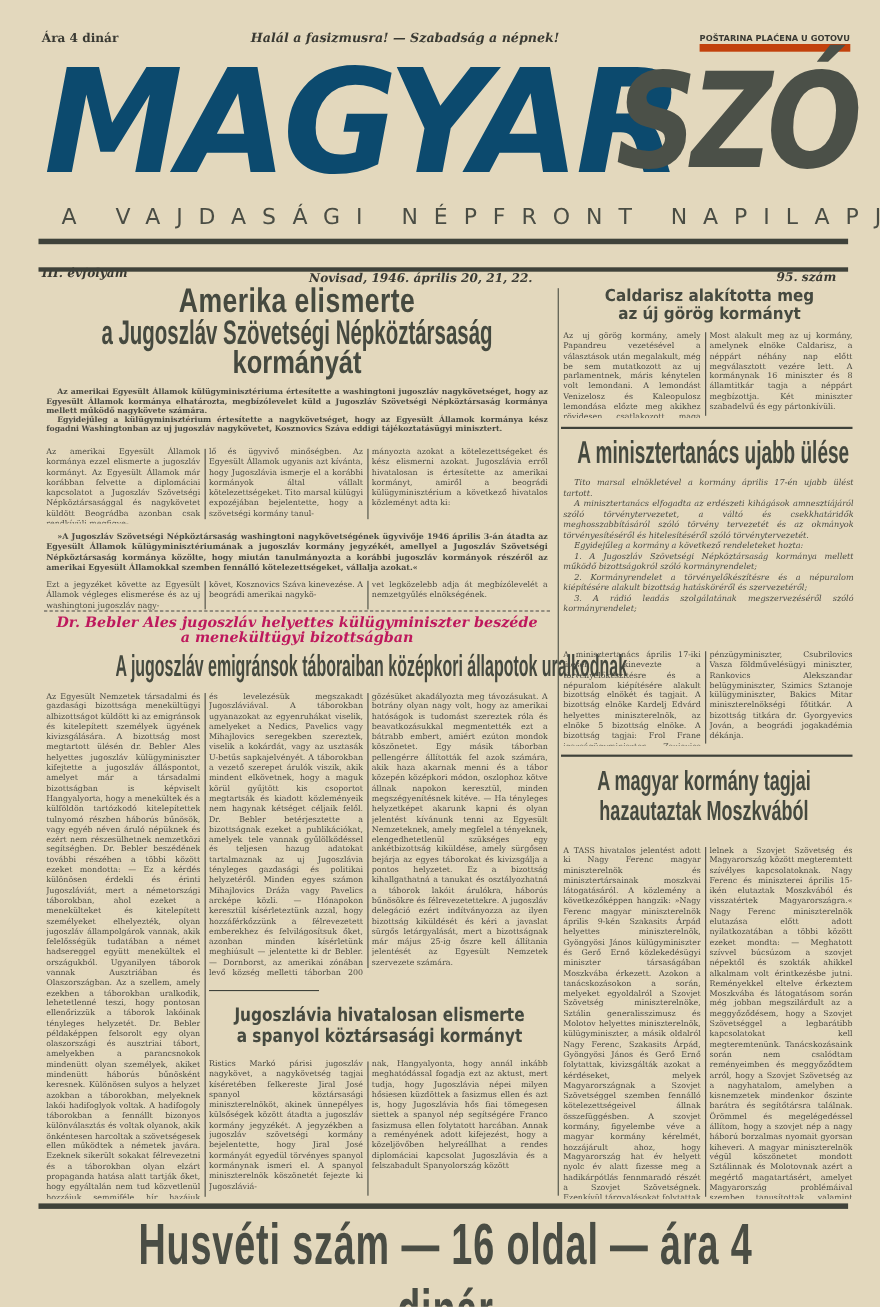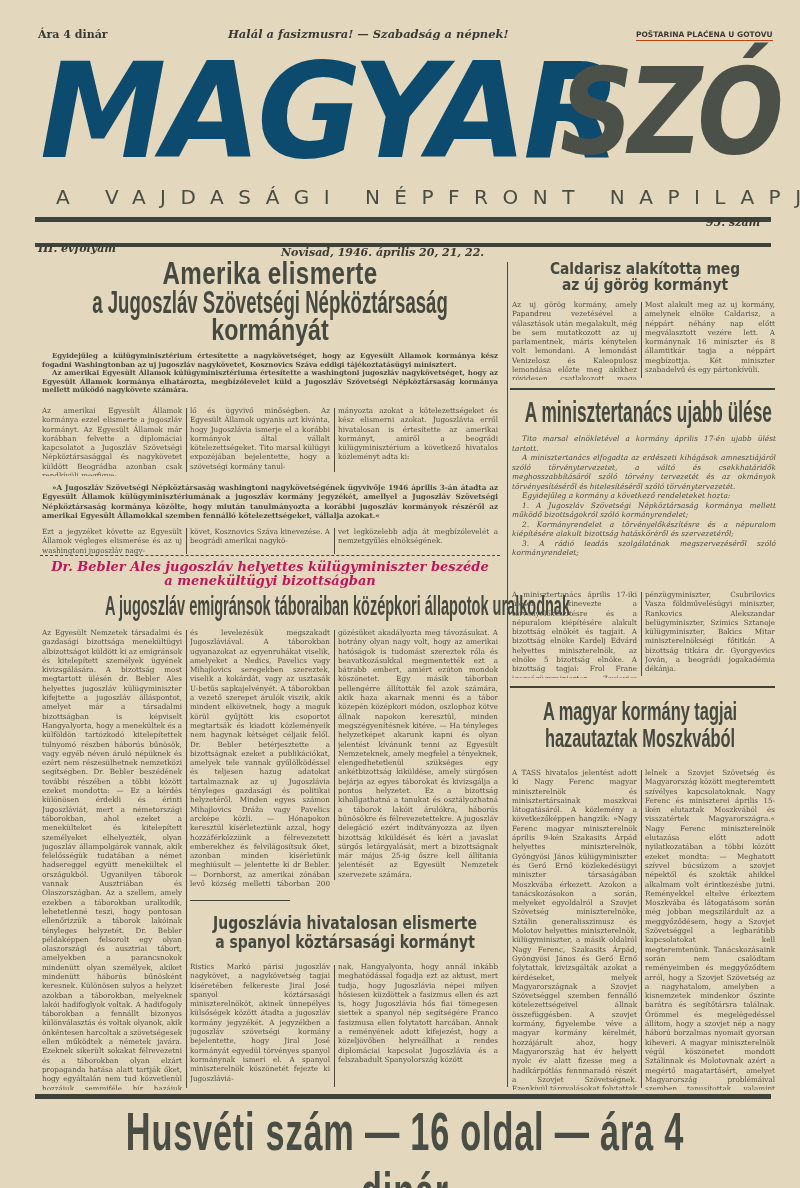--- a/index.html
+++ b/index.html
@@ -18,44 +18,44 @@
   .it{font-style:italic;}
   .sub-hl{font-family:"DejaVu Serif",serif;font-style:italic;font-weight:bold;color:#be185d;text-align:center;font-size:13px;line-height:14px;}
   .footer-hl{position:absolute;left:40px;top:1112px;width:730px;text-align:center;font-family:"Liberation Sans",sans-serif;font-weight:bold;font-size:44px;color:#4a4d44;letter-spacing:1px;}
   .footer-hl span{display:inline-block;transform:scaleX(0.78) scaleY(1.2);transform-origin:center;}
 </style>
 </head>
 <body>
 
 <div class="abs topline" style="left:38px;top:28px;">Ára 4 dinár</div>
 <div class="abs topline italic" style="left:228px;top:27px;font-size:11.5px;">Halál a fasizmusra! — Szabadság a népnek!</div>
-<div class="abs" style="left:636px;top:30px;font-size:7.5px;font-weight:bold;font-family:'DejaVu Sans',sans-serif;border-bottom:1px solid #c2410c;padding-bottom:1px;">POŠTARINA PLAĆENA U GOTOVU</div>
+<div class="abs" style="left:636px;top:30px;font-size:7.5px;font-weight:bold;font-family:'DejaVu Sans',sans-serif;border-bottom:7px solid #c2410c;padding-bottom:1px;">POŠTARINA PLAĆENA U GOTOVU</div>
 
 <div class="masthead">
   <span style="display:inline-block;transform:scaleX(0.92) scaleY(0.95);transform-origin:left center;">MAGYAR</span>
 </div>
 <div class="abs" style="left:560px;top:42px;font-family:'DejaVu Sans',sans-serif;font-weight:bold;font-style:italic;font-size:120px;color:#4b5048;line-height:140px;letter-spacing:-6px;transform:scaleX(0.85);transform-origin:left center;">SZÓ</div>
 <div class="subtitle">A VAJDASÁGI NÉPFRONT NAPILAPJA</div>
 
 <div class="rule" style="left:35px;top:217px;width:736px;height:5px;"></div>
 <div class="abs infoline" style="left:38px;top:214px;margin-top:28px;">III. évfolyam</div>
 <div class="abs infoline" style="left:281px;top:226px;margin-top:20px;">Novisad, 1946. április 20, 21, 22.</div>
-<div class="abs infoline" style="left:706px;top:216px;">95. szám</div>
+<div class="abs infoline" style="left:706px;top:245px;">95. szám</div>
 <div class="rule" style="left:35px;top:243px;width:736px;height:4px;"></div>
 
 <div class="vrule" style="left:507px;top:262px;height:825px;"></div>
 
 <div class="abs hl" style="left:40px;top:258px;width:460px;">
   <div style="font-size:31px;transform:scaleX(0.78);letter-spacing:0.5px;">Amerika elismerte</div>
   <div style="font-size:31px;transform:scaleX(0.60);white-space:nowrap;margin-left:-150px;margin-right:-150px;margin-top:-2px;">a Jugoszláv Szövetségi Népköztársaság</div>
   <div style="font-size:29px;transform:scaleX(0.80);margin-top:-2px;">kormányát</div>
 </div>
 <div class="abs body" style="left:42px;top:352px;width:456px;font-weight:bold;font-size:7px;line-height:8.6px;">
+  <p>Az amerikai Egyesült Államok külügyminisztériuma értesítette a washingtoni jugoszláv nagykövetséget, hogy az Egyesült Államok kormánya elhatározta, megbízólevelet küld a Jugoszláv Szövetségi Népköztársaság kormánya mellett működő nagykövete számára.</p>
   <p>Egyidejűleg a külügyminisztérium értesítette a nagykövetséget, hogy az Egyesült Államok kormánya kész fogadni Washingtonban az uj jugoszláv nagykövetet, Kosznovics Száva eddigi tájékoztatásügyi minisztert.</p>
-  <p>Az amerikai Egyesült Államok külügyminisztériuma értesítette a washingtoni jugoszláv nagykövetséget, hogy az Egyesült Államok kormánya elhatározta, megbízólevelet küld a Jugoszláv Szövetségi Népköztársaság kormánya mellett működő nagykövete számára.</p>
 </div>
 <div class="abs body" style="left:42px;top:406px;width:140px;height:70px;">Az amerikai Egyesült Államok kormánya ezzel elismerte a jugoszláv kormányt. Az Egyesült Államok már korábban felvette a diplomáciai kapcsolatot a Jugoszláv Szövetségi Népköztársasággal és nagykövetet küldött Beográdba azonban csak rendkívüli megfigye-</div>
 <div class="vrule" style="left:186px;top:408px;height:64px;"></div>
 <div class="abs body" style="left:190px;top:406px;width:140px;height:70px;">lő és ügyvivő minőségben. Az Egyesült Államok ugyanis azt kívánta, hogy Jugoszlávia ismerje el a korábbi kormányok által vállalt kötelezettségeket. Tito marsal külügyi expozéjában bejelentette, hogy a szövetségi kormány tanul-</div>
 <div class="vrule" style="left:334px;top:408px;height:64px;"></div>
 <div class="abs body" style="left:338px;top:406px;width:160px;height:70px;">mányozta azokat a kötelezettségeket és kész elismerni azokat. Jugoszlávia erről hivatalosan is értesítette az amerikai kormányt, amiről a beográdi külügyminisztérium a következő hivatalos közleményt adta ki:</div>
 <div class="abs body" style="left:42px;top:483px;width:456px;height:38px;font-weight:bold;text-indent:10px;">»A Jugoszláv Szövetségi Népköztársaság washingtoni nagykövetségének ügyvivője 1946 április 3-án átadta az Egyesült Államok külügyminisztériumának a jugoszláv kormány jegyzékét, amellyel a Jugoszláv Szövetségi Népköztársaság kormánya közölte, hogy miután tanulmányozta a korábbi jugoszláv kormányok részéről az amerikai Egyesült Államokkal szemben fennálló kötelezettségeket, vállalja azokat.«</div>
 <div class="abs body" style="left:42px;top:527px;width:140px;height:28px;">Ezt a jegyzéket követte az Egyesült Államok végleges elismerése és az uj washingtoni jugoszláv nagy-</div>
 <div class="vrule" style="left:186px;top:528px;height:26px;"></div>
 <div class="abs body" style="left:190px;top:527px;width:140px;height:28px;">követ, Kosznovics Száva kinevezése. A beográdi amerikai nagykö-</div>

